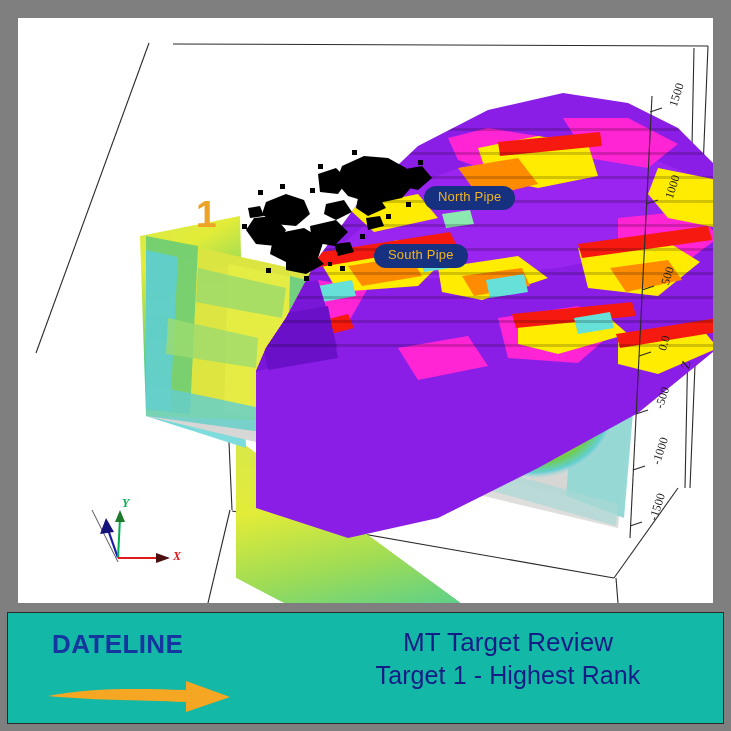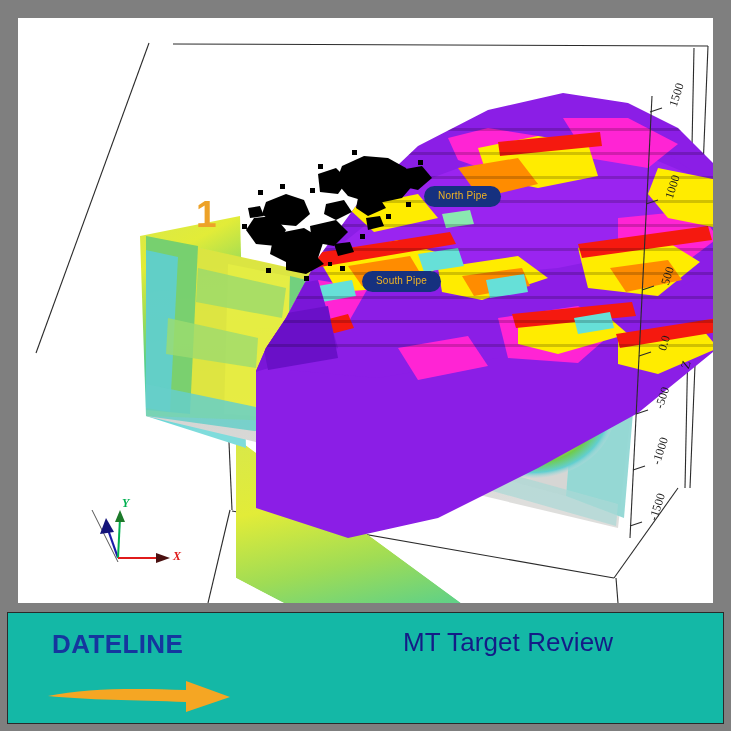--- a/index.html
+++ b/index.html
@@ -38,28 +38,28 @@
     height: 100%;
   }
 
   
   .pipe-label {
     position: absolute;
     background: #16317f;
     color: #f0b323;
     border-radius: 14px;
     padding: 4px 14px 5px 14px;
-    font-size: 10px;
+    font-size: 13px;
     font-family: "Liberation Sans", sans-serif;
     letter-spacing: 0.2px;
     white-space: nowrap;
     line-height: 1.15;
   }
   #label-north-pipe { left: 406px; top: 168px; }
-  #label-south-pipe { left: 344px; top: 226px; margin-top: 27px; }
+  #label-south-pipe { left: 356px; top: 226px; }
 
   
   #target-number {
     position: absolute;
     left: 178px;
     top: 178px;
     font-size: 37px;
     font-weight: bold;
     color: #eda228;
     font-family: "Liberation Sans", sans-serif;
@@ -390,16 +390,17 @@
       <div class="logo-line">DATELINE</div>
     </div>
 
     <svg id="logo-arrow" viewBox="0 0 186 34">
       <path d="M 2 17 C 40 9, 90 9, 140 11 L 140 2 L 184 18 L 140 33 L 140 23
                C 90 21, 40 21, 2 17 Z" fill="#f5a623"></path>
     </svg>
 
     <div id="title-block">
       <div id="title-main">MT Target Review</div>
+      <div id="title-sub">Target 1 - Highest Rank</div>
     </div>
   </div>
 
 </div>
 
 </body></html>

